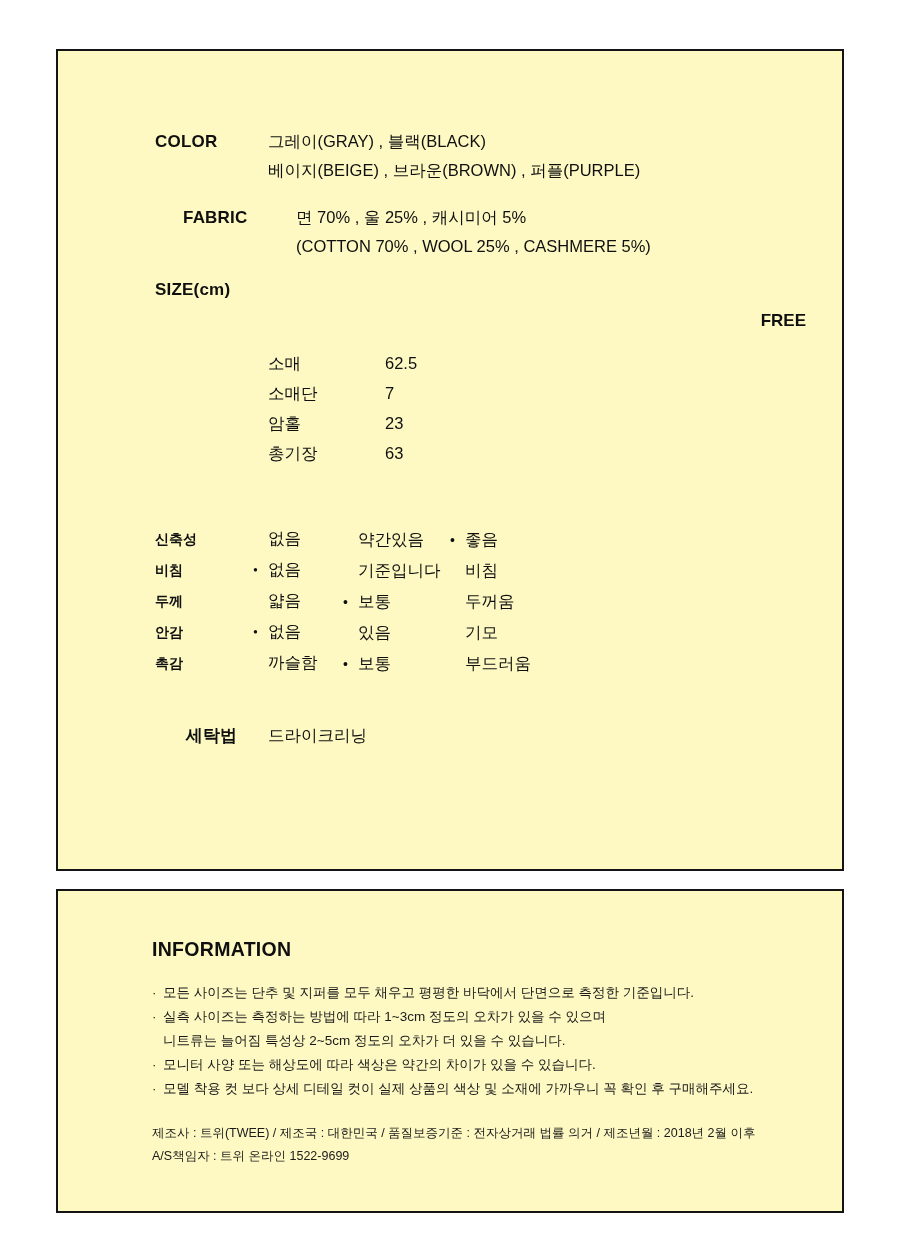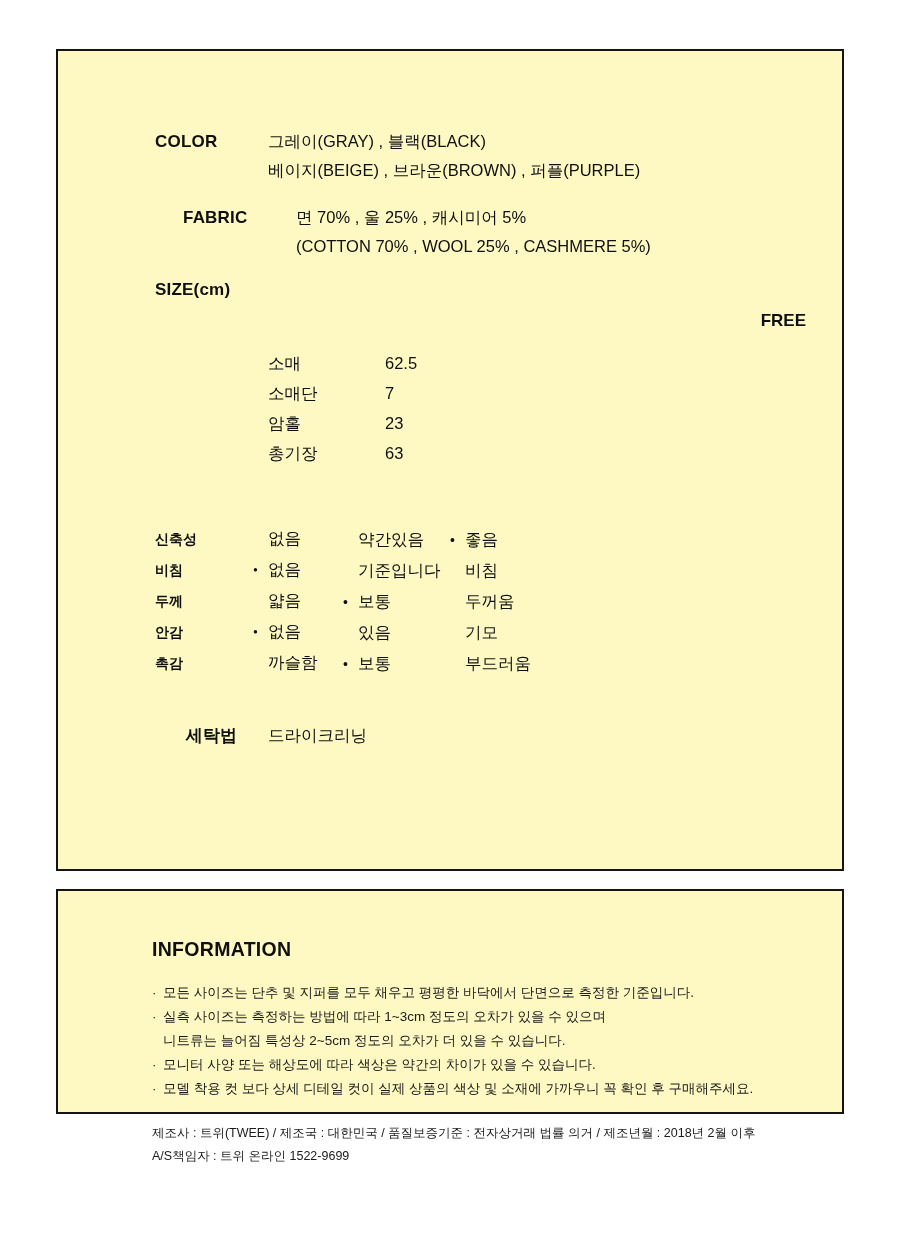--- a/index.html
+++ b/index.html
@@ -7,21 +7,21 @@
   body {
     width: 900px; height: 1249px; position: relative;
     font-family: "Liberation Sans", "DejaVu Sans", sans-serif;
     color: #0f0f0f;
   }
   .panel {
     position: absolute; left: 56px; width: 788px;
     border: 2px solid #141414; background: #fef9c3;
   }
   .panel-top { top: 49px; height: 822px; padding: 76px 36px 0 97px; }
-  .panel-bottom { top: 889px; height: 225px; padding: 47px 36px 0 94px; }
+  .panel-bottom { top: 889px; height: 324px; padding: 47px 36px 0 94px; }
 
   .spec-row { display: flex; align-items: flex-start; }
   .spec-label {
     width: 113px; flex: none; font-weight: bold;
     font-size: 17px; line-height: 29px; letter-spacing: 0.2px;
   }
   .spec-value { font-size: 16.5px; line-height: 29px; }
   .spec-value.bold { font-weight: bold; font-size: 17px; margin-top: 31px; }
 
   .row-fabric { margin-top: 18px; margin-left: 28px; }

